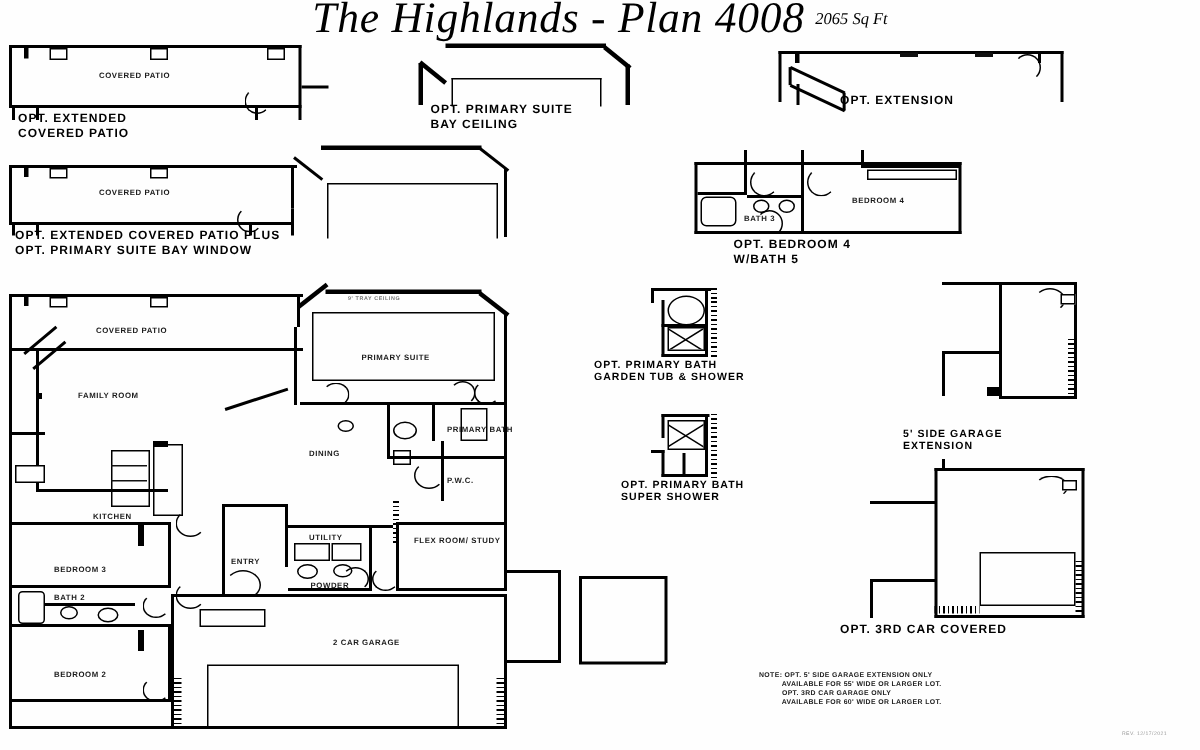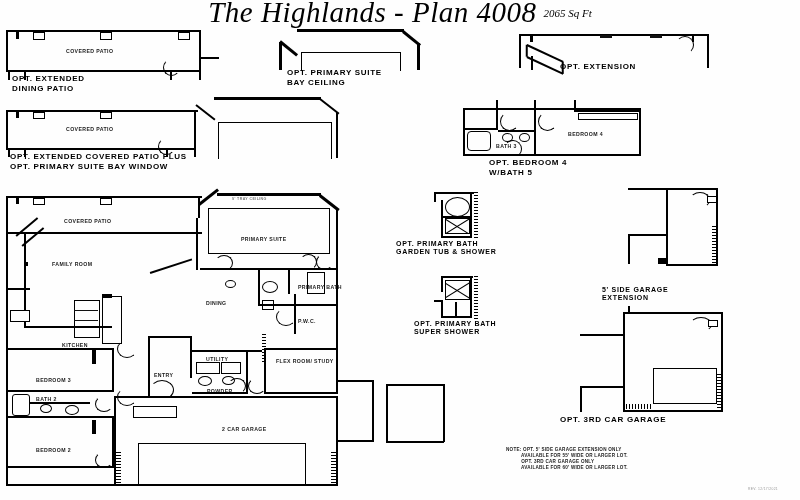--- a/index.html
+++ b/index.html
@@ -63,21 +63,21 @@
     <div class="thin" style="left:100px;top:32px;width:10px;height:6px;border:1px solid #000;background:#fff;"></div>
     <div class="thin" style="left:178px;top:32px;width:10px;height:6px;border:1px solid #000;background:#fff;"></div>
     <div class="w" style="left:8px;top:72px;width:2px;height:8px;"></div>
     <div class="w" style="left:24px;top:72px;width:2px;height:8px;"></div>
     <div class="w" style="left:170px;top:72px;width:2px;height:8px;"></div>
     <div class="w" style="left:199px;top:72px;width:2px;height:8px;"></div>
     <div class="w" style="left:201px;top:57px;width:18px;height:2px;"></div>
     <div class="swing" style="left:163px;top:59px;width:15px;height:15px;"></div>
     <div class="lbl" style="left:66px;top:48px;">COVERED PATIO</div>
     <div class="cap" style="left:12px;top:74px;">OPT. EXTENDED
-DINING PATIO</div>
+COVERED PATIO</div>
   </div>
 
   <div class="blk">
     <div class="w" style="left:6px;top:110px;width:190px;height:2px;"></div>
     <div class="w" style="left:6px;top:110px;width:2px;height:40px;"></div>
     <div class="w" style="left:6px;top:148px;width:190px;height:2px;"></div>
     <div class="w" style="left:194px;top:110px;width:2px;height:29px;"></div>
     <div class="w" style="left:194px;top:139px;width:2px;height:17px;"></div>
     <div class="w" style="left:16px;top:110px;width:3px;height:8px;"></div>
     <div class="thin" style="left:33px;top:112px;width:10px;height:5px;border:1px solid #000;background:#fff;"></div>
@@ -218,21 +218,21 @@
     <div class="w" style="left:580px;top:334px;width:44px;height:2px;"></div>
     <div class="w" style="left:580px;top:386px;width:2px;height:26px;"></div>
     <div class="w" style="left:580px;top:386px;width:44px;height:2px;"></div>
     <div class="w" style="left:628px;top:306px;width:2px;height:8px;"></div>
     <div class="rm" style="left:653px;top:368px;width:62px;height:34px;"></div>
     <div class="swing r" style="left:690px;top:317px;width:20px;height:13px;"></div>
     <div class="thin" style="left:708px;top:320px;width:8px;height:5px;border:1px solid #000;background:#fff;"></div>
     <div class="hatch" style="left:717px;top:374px;width:5px;height:36px;
          background:repeating-linear-gradient(180deg,#000 0 1px,transparent 1px 3px);"></div>
     <div class="hatch" style="left:623px;top:404px;width:30px;height:5px;"></div>
-    <div class="cap" style="left:560px;top:415px;">OPT. 3RD CAR GARAGE</div>
+    <div class="cap" style="left:560px;top:415px;">OPT. 3RD CAR COVERED</div>
   </div>
 
   <div class="blk">
 
     <div class="w" style="left:6px;top:196px;width:2px;height:290px;"></div>
     <div class="w" style="left:6px;top:196px;width:196px;height:2px;"></div>
     <div class="w" style="left:16px;top:196px;width:3px;height:8px;"></div>
     <div class="thin" style="left:33px;top:198px;width:10px;height:5px;border:1px solid #000;background:#fff;"></div>
     <div class="thin" style="left:100px;top:198px;width:10px;height:5px;border:1px solid #000;background:#fff;"></div>
     <div class="lbl" style="left:64px;top:218px;">COVERED PATIO</div>

